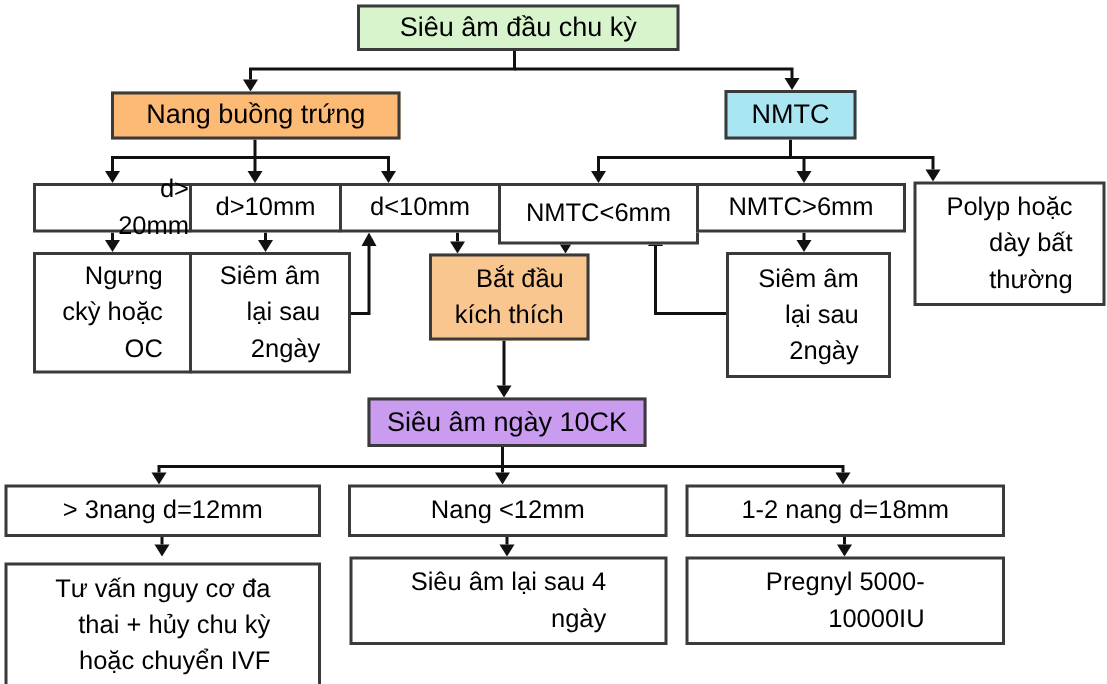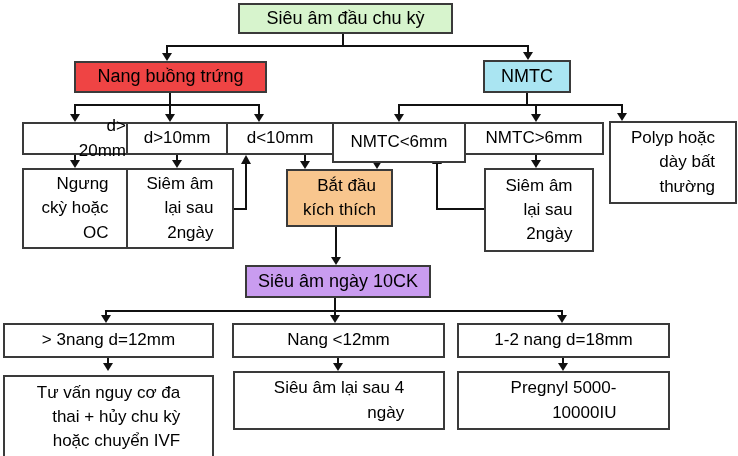--- a/index.html
+++ b/index.html
@@ -7,21 +7,21 @@
     position:relative;width:738px;height:456px;background:#ffffff;
     font-family:"Liberation Sans", sans-serif;color:#000;overflow:hidden;
   }
   .box{
     position:absolute;box-sizing:border-box;background:#fff;border:2px solid #3a3a3a;
     display:flex;align-items:center;justify-content:center;text-align:right;
     font-size:17px;line-height:1.42;white-space:pre-line;
   }
   .big{font-size:18px;}
   .fill-green{background:#d7f4cd;}
-  .fill-gray{background:#ef4444;}
+  .fill-gray{background:#fdba74;}
   .fill-cyan{background:#aae5f2;}
   .fill-orange{background:#f8c68e;}
   .fill-purple{background:#c99cf0;}
   svg.connectors{position:absolute;left:0;top:0;pointer-events:none;}
   svg.connectors path{stroke:#111;stroke-width:2;fill:none;}
   svg.connectors polygon{fill:#111;stroke:none;}
 </style>
 </head>
 <body>
 

